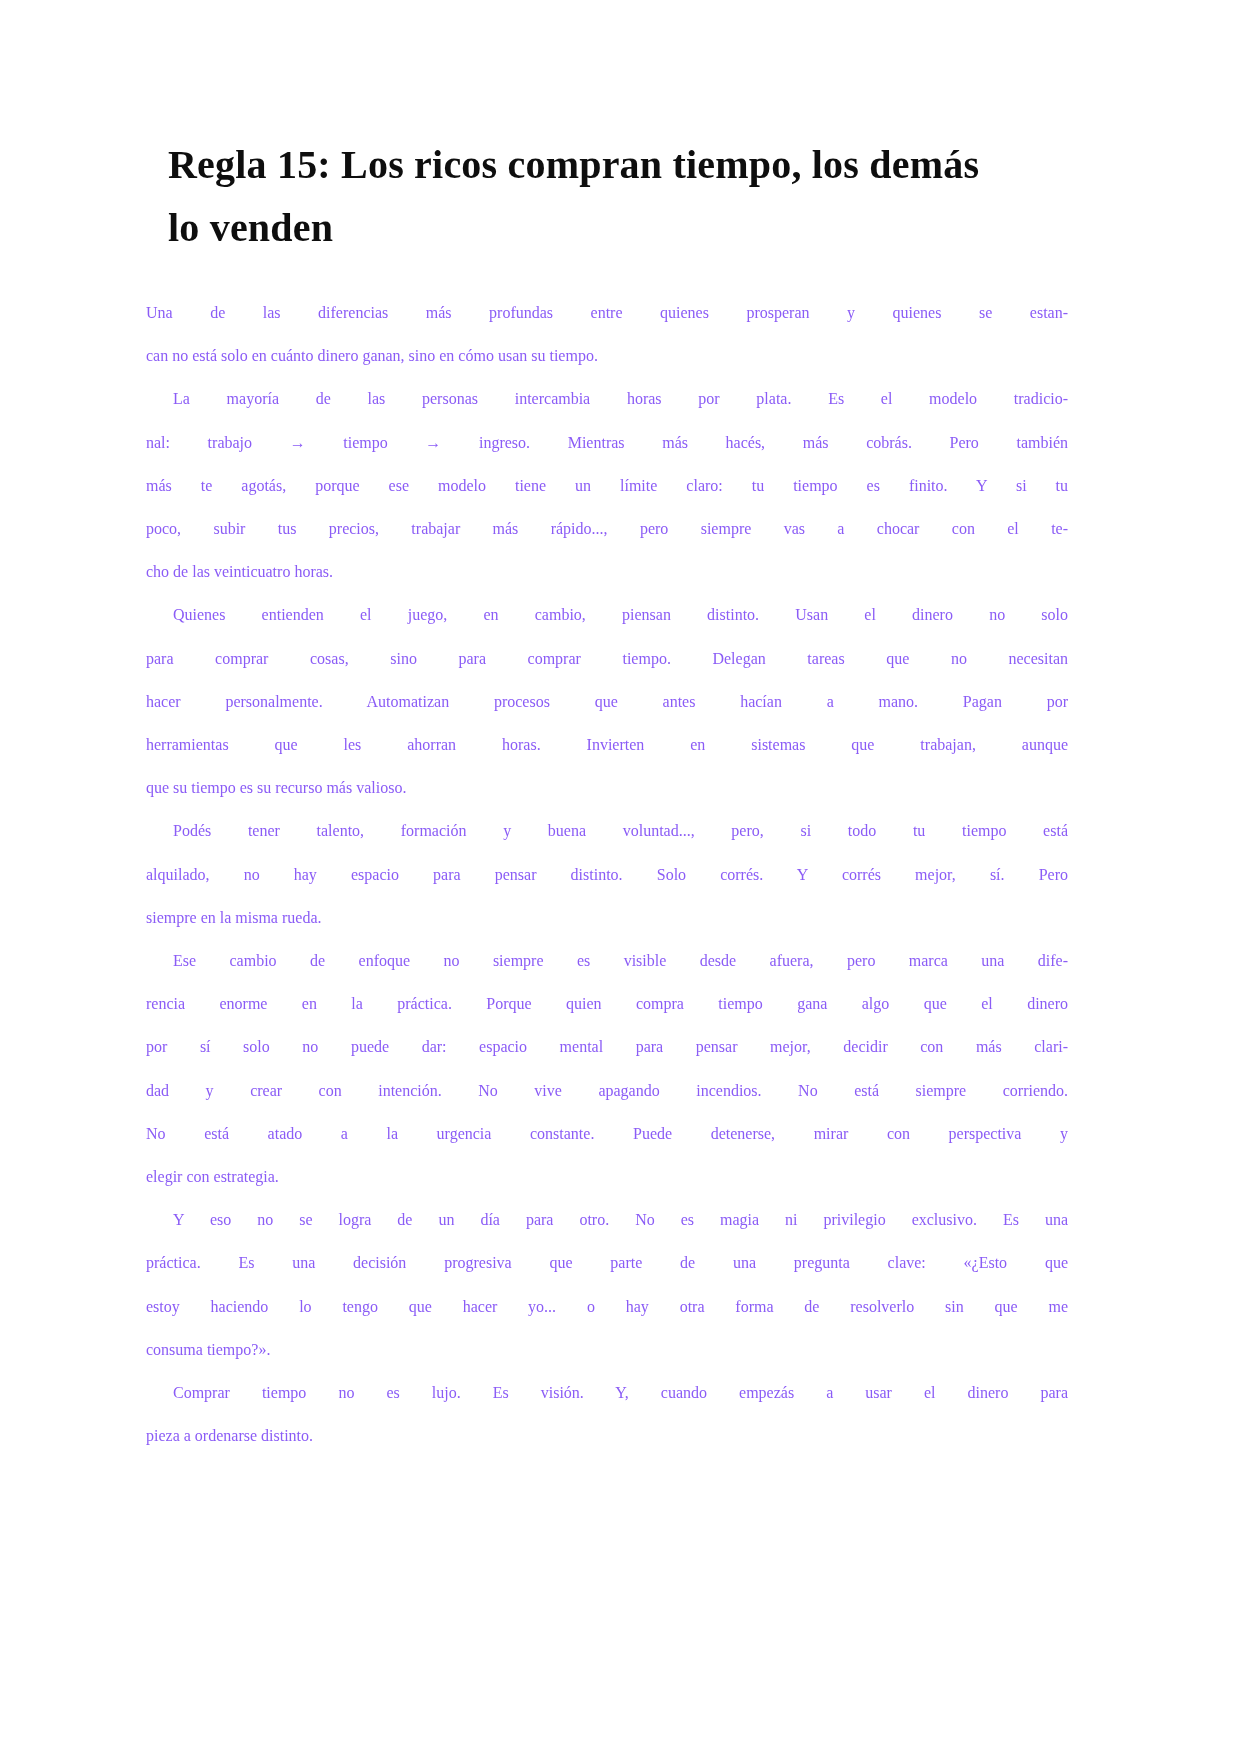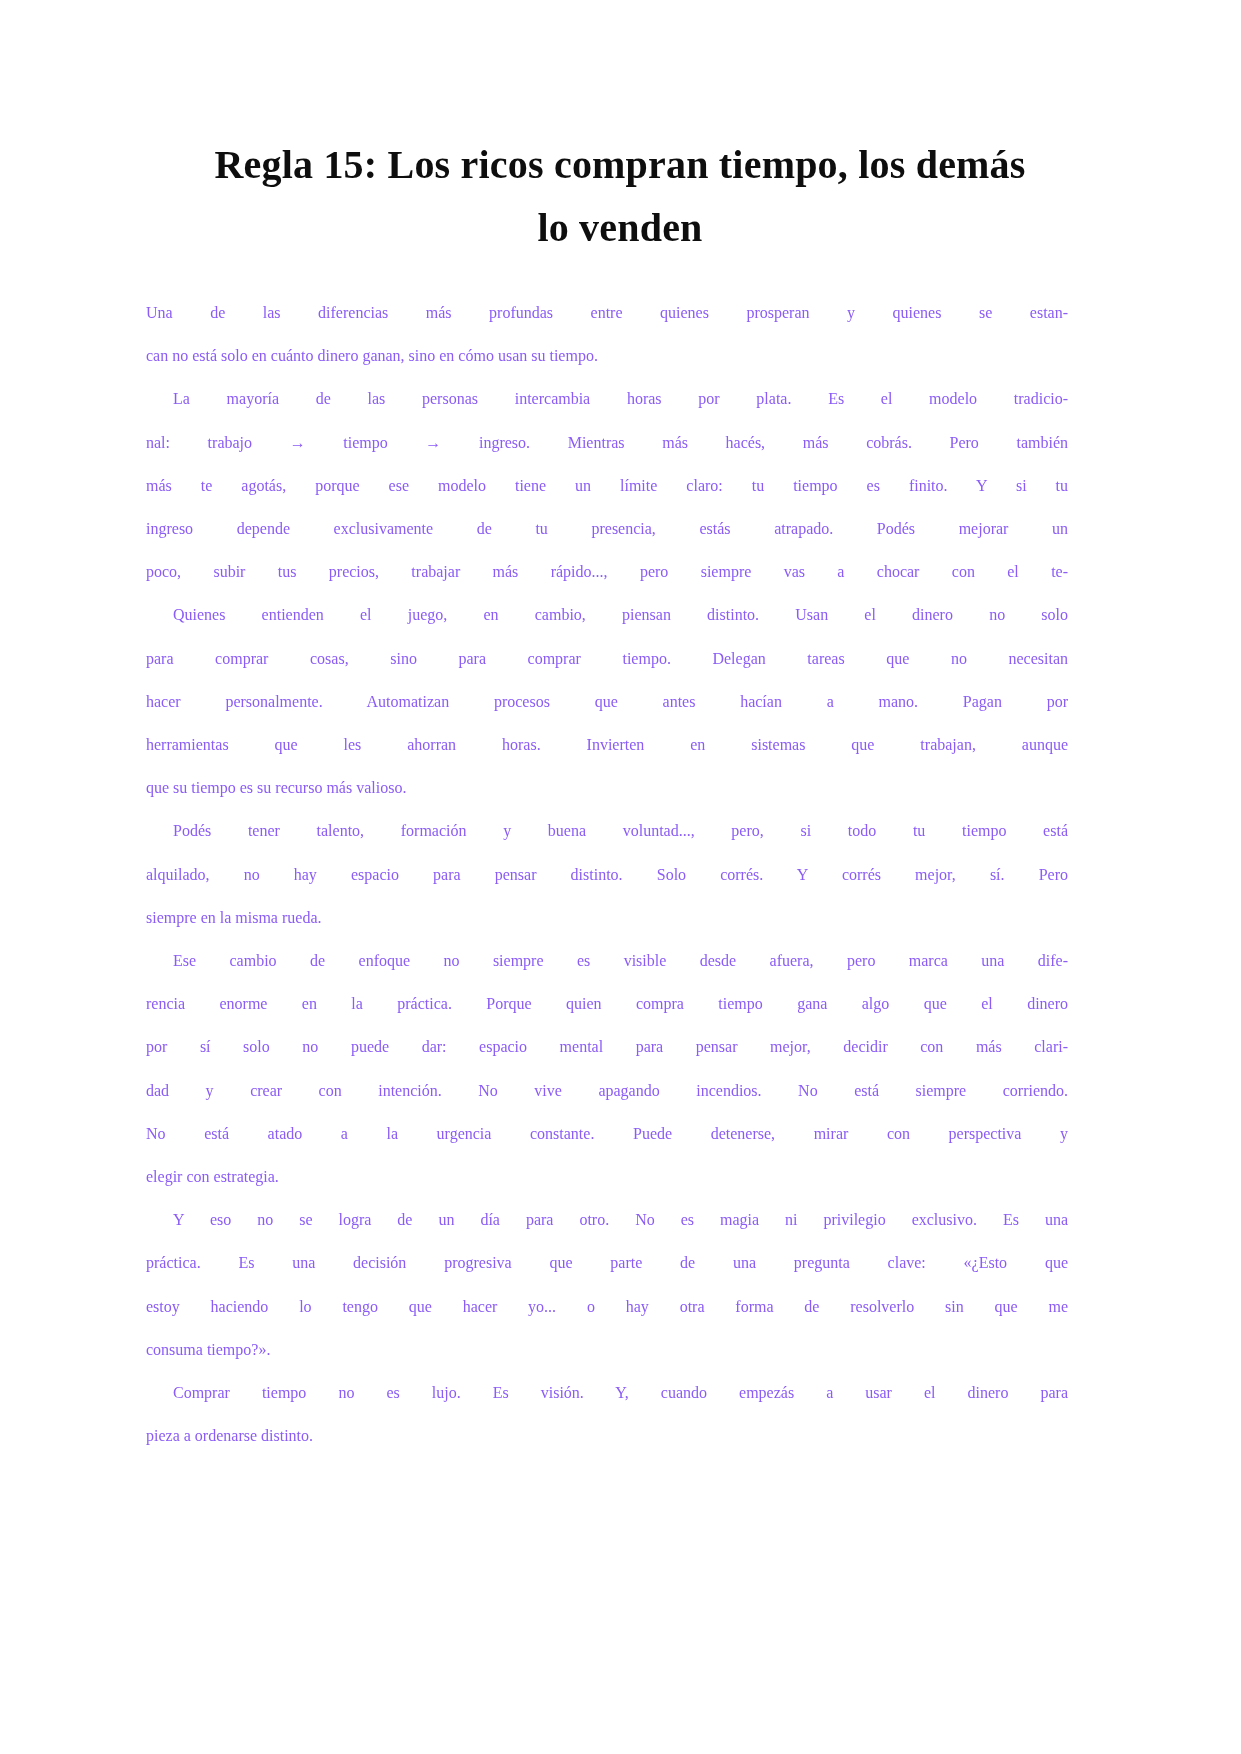--- a/index.html
+++ b/index.html
@@ -11,30 +11,29 @@
     position: relative;
     width: 1241px;
     height: 1754px;
     background: #ffffff;
     font-family: "Liberation Serif", serif;
     color: #121212;
     overflow: hidden;
   }
   .chapter-title {
     position: absolute;
-    left: 158px;
+    left: 168px;
     top: 133px;
     width: 924px;
     margin: 0;
     font-size: 40px;
     font-weight: 700;
     line-height: 63px;
     letter-spacing: 0.2px;
     color: #0e0e0e;
-    text-align: center;
   }
   .chapter-title .title-line {
     display: block;
   }
   .body-text {
     position: absolute;
     left: 146px;
     top: 291px;
     width: 922px;
     font-size: 16px;
@@ -60,22 +59,22 @@
   <h1 class="chapter-title">
     <span class="title-line">Regla 15: Los ricos compran tiempo, los demás</span>
     <span class="title-line">lo venden</span>
   </h1>
   <div class="body-text">
       <div class="line">Una de las diferencias más profundas entre quienes prosperan y quienes se estan-</div>
       <div class="line para-end">can no está solo en cuánto dinero ganan, sino en cómo usan su tiempo.</div>
       <div class="line indent">La mayoría de las personas intercambia horas por plata. Es el modelo tradicio-</div>
       <div class="line">nal: trabajo → tiempo → ingreso. Mientras más hacés, más cobrás. Pero también</div>
       <div class="line">más te agotás, porque ese modelo tiene un límite claro: tu tiempo es finito. Y si tu</div>
-      <div class="line">ingreso depende exclusivamente de tu presencia, estás atrapado. Podés mejorar un</div>
       <div class="line">poco, subir tus precios, trabajar más rápido..., pero siempre vas a chocar con el te-</div>
+      <div class="line para-end">cho de las veinticuatro horas.</div>
       <div class="line indent">Quienes entienden el juego, en cambio, piensan distinto. Usan el dinero no solo</div>
       <div class="line">para comprar cosas, sino para comprar tiempo. Delegan tareas que no necesitan</div>
       <div class="line">hacer personalmente. Automatizan procesos que antes hacían a mano. Pagan por</div>
       <div class="line">herramientas que les ahorran horas. Invierten en sistemas que trabajan, aunque</div>
       <div class="line para-end">que su tiempo es su recurso más valioso.</div>
       <div class="line indent">Podés tener talento, formación y buena voluntad..., pero, si todo tu tiempo está</div>
       <div class="line">alquilado, no hay espacio para pensar distinto. Solo corrés. Y corrés mejor, sí. Pero</div>
       <div class="line para-end">siempre en la misma rueda.</div>
       <div class="line indent">Ese cambio de enfoque no siempre es visible desde afuera, pero marca una dife-</div>
       <div class="line">rencia enorme en la práctica. Porque quien compra tiempo gana algo que el dinero</div>

